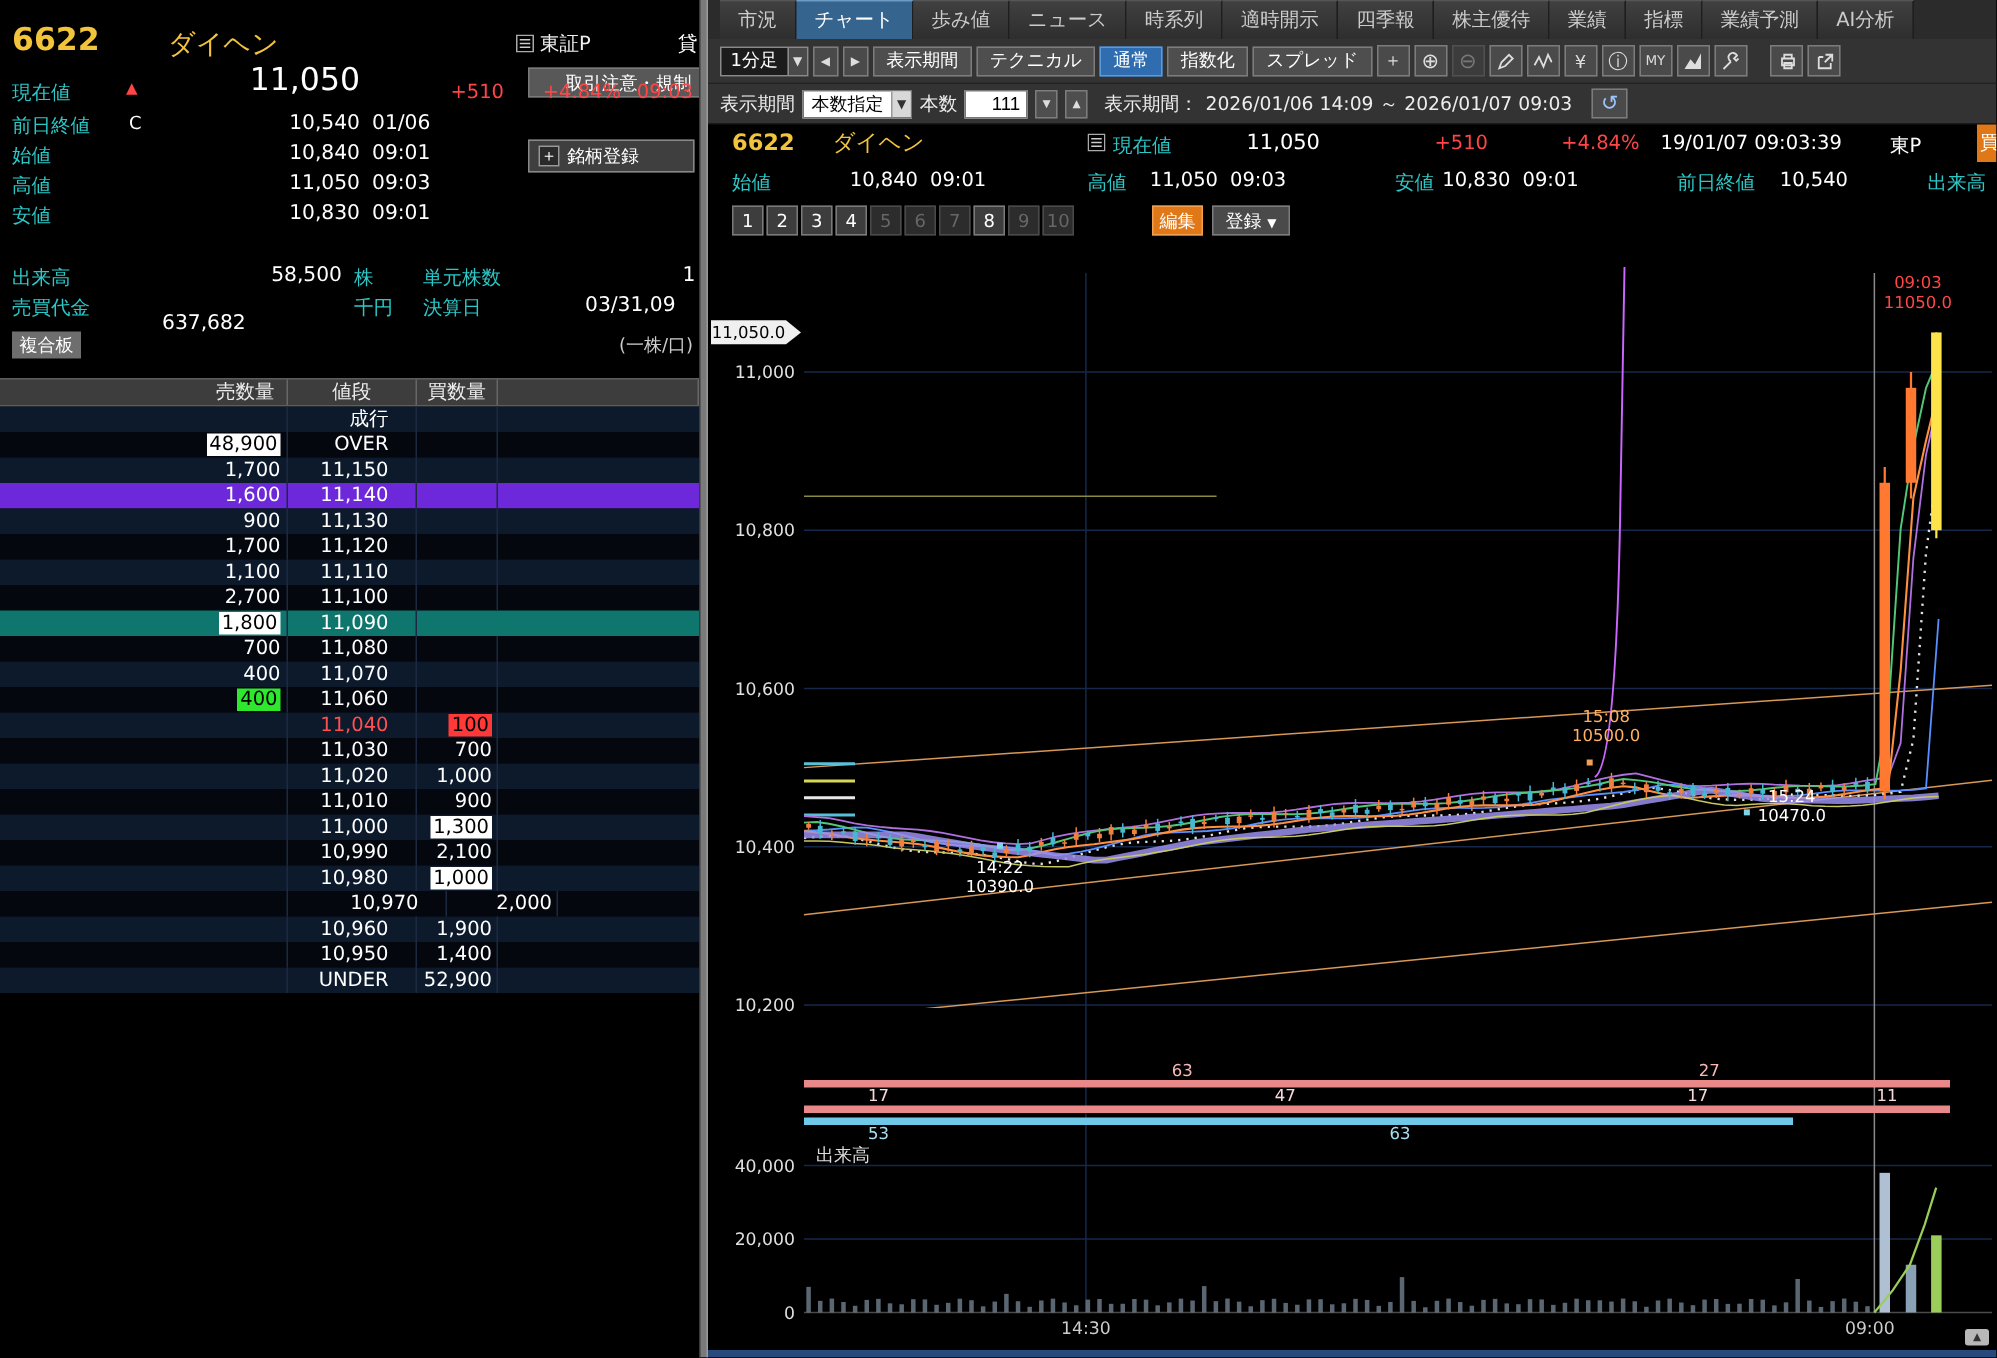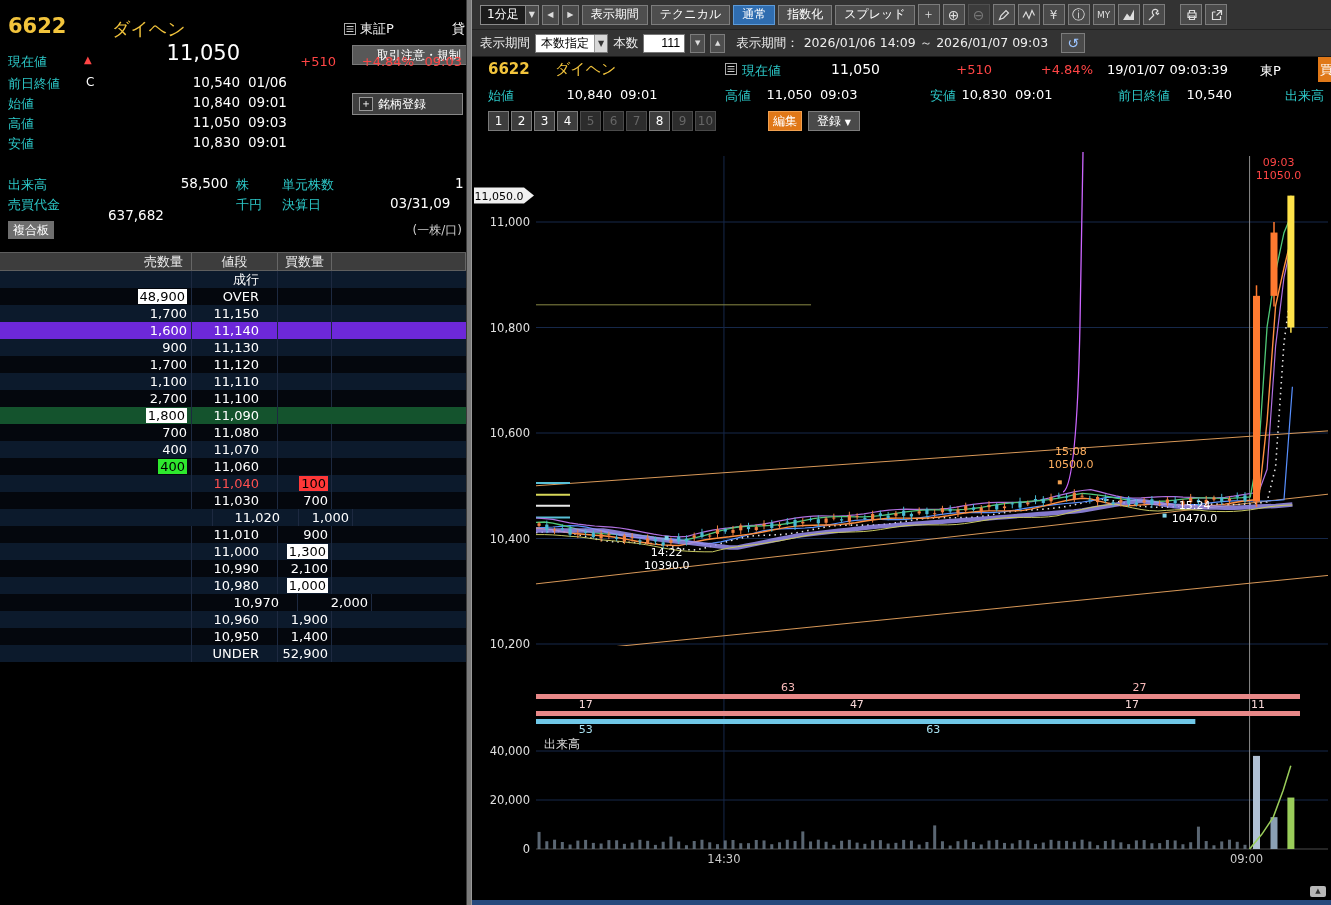--- a/index.html
+++ b/index.html
@@ -188,21 +188,21 @@
             <span class="c2">11,110</span>
             <span class="c3"></span>
             <span class="c4"></span>
           </div>
           <div class="b-row" style="background: rgb(4, 7, 13);">
             <span class="c1">2,700</span>
             <span class="c2">11,100</span>
             <span class="c3"></span>
             <span class="c4"></span>
           </div>
-          <div class="b-row" style="background: #14532d; align-items: center;">
+          <div class="b-row" style="background: #0f766e; align-items: center;">
             <span class="c1"><span class="hl hl-w">1,800</span></span>
             <span class="c2">11,090</span>
             <span class="c3"></span>
             <span class="c4"></span>
           </div>
           <div class="b-row" style="background: rgb(4, 7, 13);">
             <span class="c1">700</span>
             <span class="c2">11,080</span>
             <span class="c3"></span>
             <span class="c4"></span>
@@ -224,21 +224,21 @@
             <span class="c2 p-red">11,040</span>
             <span class="c3"><span class="hl hl-r">100</span></span>
             <span class="c4"></span>
           </div>
           <div class="b-row" style="background: rgb(4, 7, 13);">
             <span class="c1"></span>
             <span class="c2">11,030</span>
             <span class="c3">700</span>
             <span class="c4"></span>
           </div>
-          <div class="b-row" style="background: rgb(12, 26, 44); padding-left: 21px;">
+          <div class="b-row" style="background: rgb(12, 26, 44);">
             <span class="c1"></span>
             <span class="c2">11,020</span>
             <span class="c3">1,000</span>
             <span class="c4"></span>
           </div>
           <div class="b-row" style="background: rgb(4, 7, 13);">
             <span class="c1"></span>
             <span class="c2">11,010</span>
             <span class="c3">900</span>
             <span class="c4"></span>
@@ -286,20 +286,34 @@
             <span class="c4"></span>
           </div>
         </div>
     </div>
   </div>
 
   <div id="splitter"></div>
 
   <div id="right-panel">
 
+    <div id="tabbar">
+        <div class="tab">市況</div>
+        <div class="tab active">チャート</div>
+        <div class="tab">歩み値</div>
+        <div class="tab">ニュース</div>
+        <div class="tab">時系列</div>
+        <div class="tab">適時開示</div>
+        <div class="tab">四季報</div>
+        <div class="tab">株主優待</div>
+        <div class="tab">業績</div>
+        <div class="tab">指標</div>
+        <div class="tab">業績予測</div>
+        <div class="tab">AI分析</div>
+      </div>
 
     <div id="toolbar1">
       <div class="tb-select">
         <span class="sel-txt">1分足</span>
         <span class="dd-arrow">▼</span>
       </div>
       <button class="tb-mini">◀</button>
       <button class="tb-mini">▶</button>
       <button class="tb-btn">表示期間</button>
       <button class="tb-btn">テクニカル</button>

